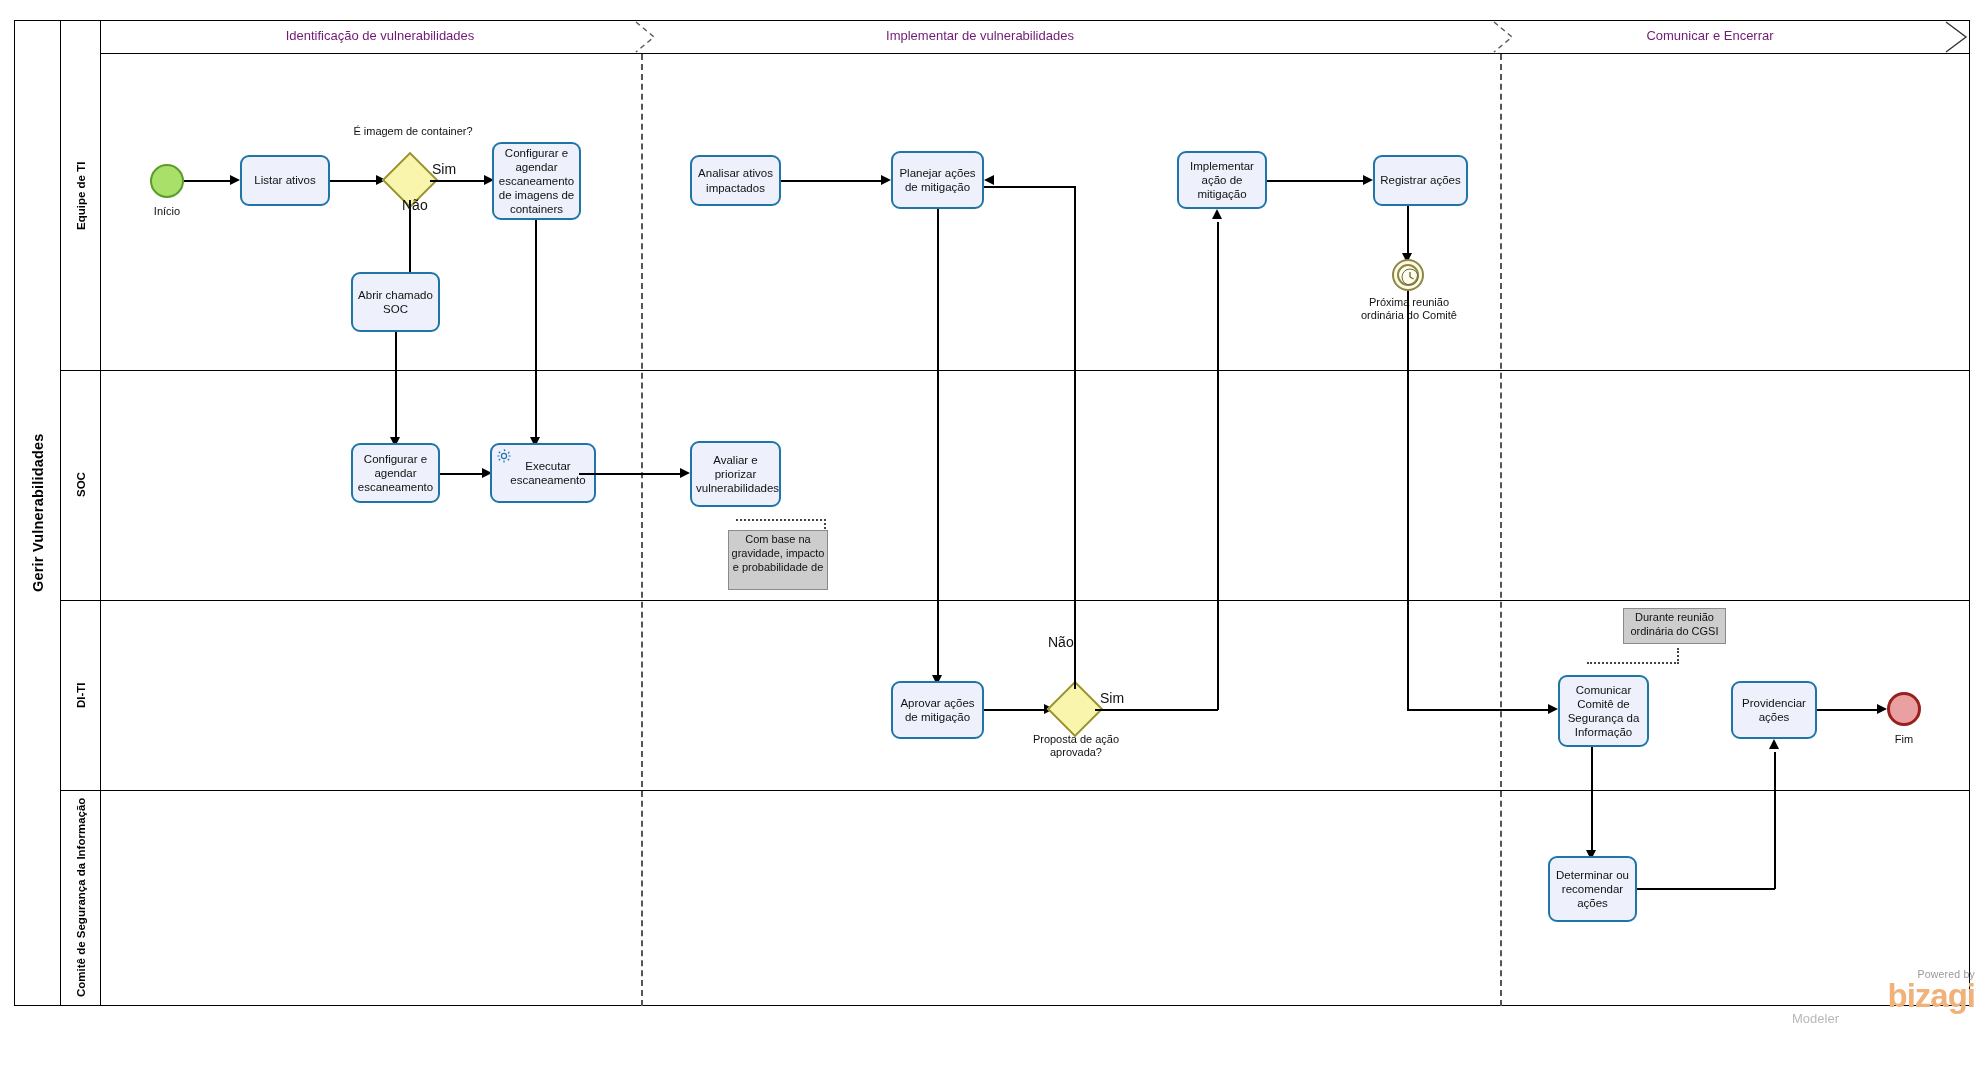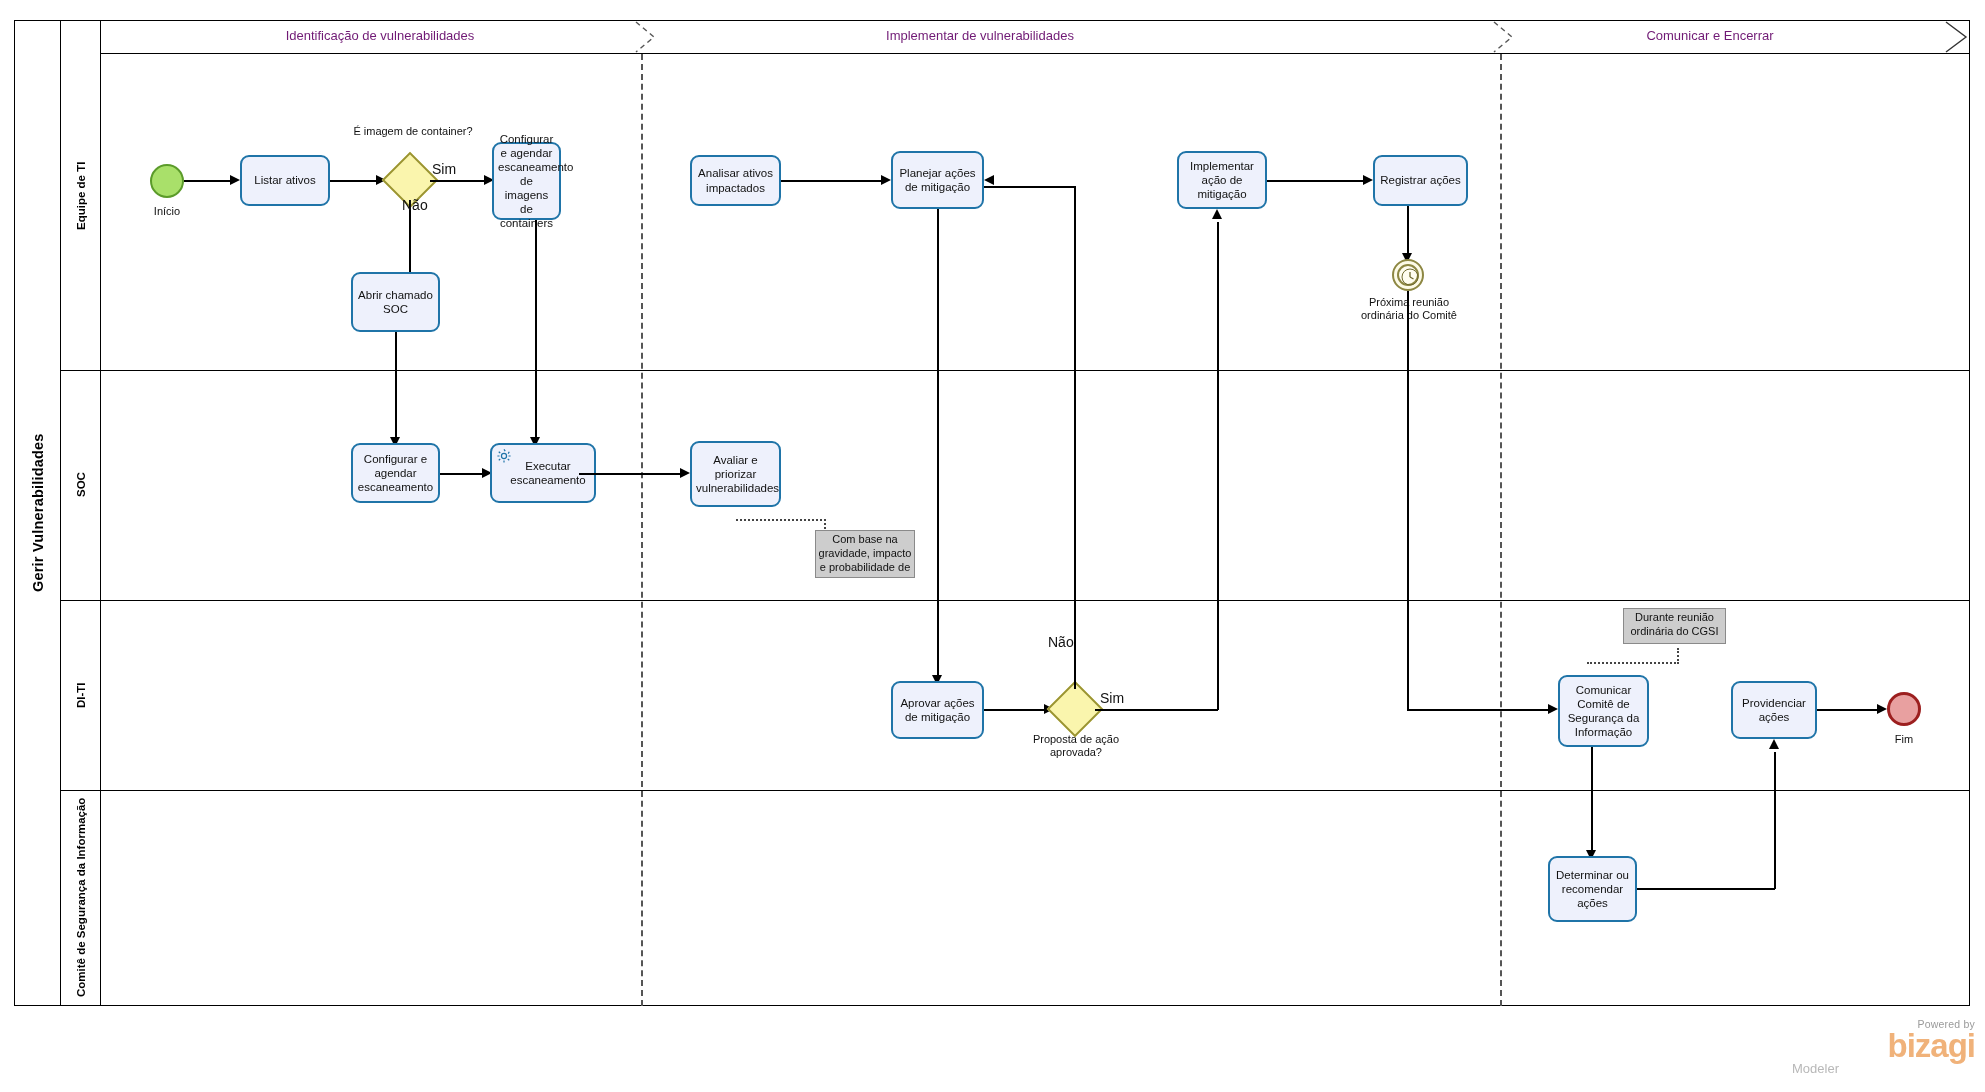--- a/index.html
+++ b/index.html
@@ -116,21 +116,21 @@
 
   <div class="gateway" style="left:390px;top:160px;width:40px;height:40px;">
     <div class="gw-shape"></div>
   </div>
   <div class="ev-label" style="left:352px;top:125px;width:122px;">É imagem de container?</div>
 
   <div class="conn conn-h" style="left:430px;top:180px;width:56px;"></div>
   <div class="arrow arr-r" style="left:484px;top:175px;"></div>
   <div class="flow-label" style="left:432px;top:161px;">Sim</div>
 
-  <div class="task" style="left:492px;top:142px;width:69px;height:78px;">
+  <div class="task" style="left:492px;top:142px;width:89px;height:78px;">
     <span>Configurar e agendar escaneamento de imagens de containers</span>
   </div>
 
   <div class="conn conn-v" style="left:409px;top:200px;height:80px;"></div>
   <div class="arrow arr-d" style="left:404px;top:275px;"></div>
   <div class="flow-label" style="left:402px;top:197px;">Não</div>
 
   <div class="task" style="left:351px;top:272px;width:89px;height:60px;">
     <span>Abrir chamado SOC</span>
   </div>
@@ -197,21 +197,21 @@
   <div class="conn conn-h" style="left:579px;top:473px;width:103px;"></div>
   <div class="arrow arr-r" style="left:680px;top:468px;"></div>
 
   <div class="task" style="left:690px;top:441px;width:91px;height:66px;">
     <span>Avaliar e priorizar vulnerabilidades</span>
   </div>
 
   <div class="dotline" style="left:736px;top:519px;width:90px;"></div>
   <div class="dotline-v" style="left:824px;top:519px;height:14px;"></div>
 
-  <div class="note" style="left:815px;top:530px;width:100px;height:48px;">
+  <div class="note" style="left:728px;top:530px;width:100px;height:60px;">
     <span>Com base na gravidade, impacto e probabilidade de</span>
   </div>
 
   <div class="conn conn-v" style="left:937px;top:209px;height:471px;"></div>
   <div class="arrow arr-d" style="left:932px;top:675px;"></div>
 
   <div class="task" style="left:891px;top:681px;width:93px;height:58px;">
     <span>Aprovar ações de mitigação</span>
   </div>
 
@@ -262,19 +262,19 @@
   <div class="arrow arr-d" style="left:1586px;top:850px;"></div>
 
   <div class="task" style="left:1548px;top:856px;width:89px;height:66px;">
     <span>Determinar ou recomendar ações</span>
   </div>
 
   <div class="conn conn-h" style="left:1637px;top:888px;width:138px;"></div>
   <div class="conn conn-v" style="left:1774px;top:752px;height:137px;"></div>
   <div class="arrow arr-u" style="left:1769px;top:739px;"></div>
 
-  <div class="logo" style="left:1790px;top:1018px;width:185px;">
+  <div class="logo" style="left:1790px;top:968px;width:185px;">
     <div class="logo-powered">Powered by</div>
     <div class="logo-name">bizagi</div>
     <div class="logo-sub">Modeler</div>
   </div>
 
 </div>
 
 </body></html>

